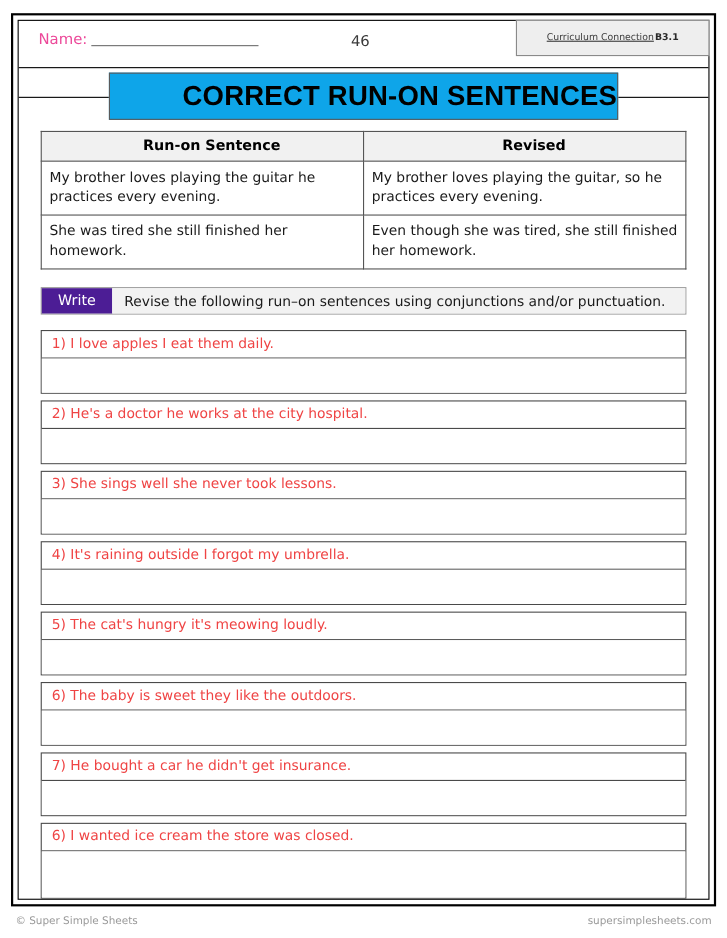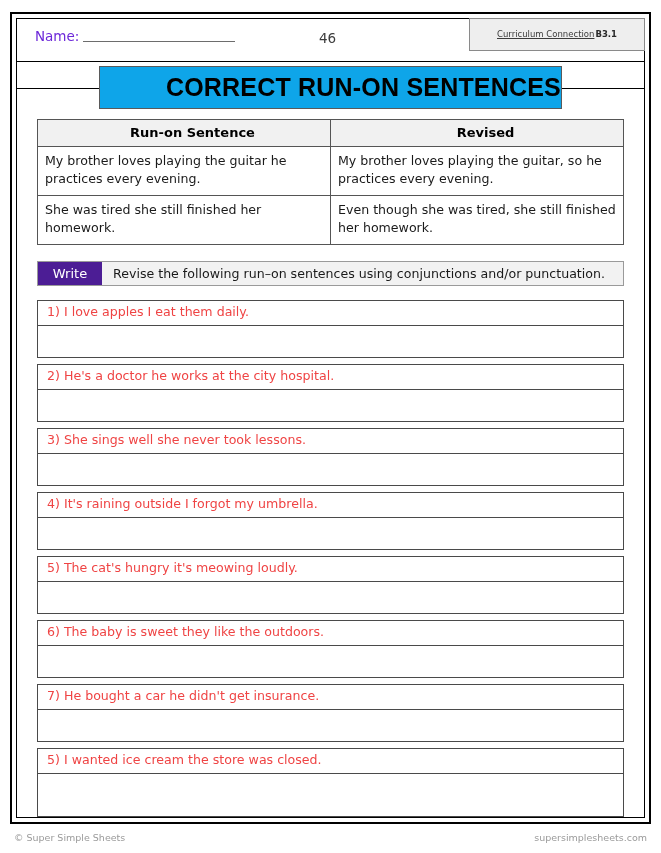--- a/index.html
+++ b/index.html
@@ -59,21 +59,21 @@
   .name-block {
     position: absolute;
     left: 18px;
     top: 11px;
     display: flex;
     align-items: flex-end;
     gap: 4px;
   }
   .name-label {
     font-size: 13.5px;
-    color: #6d28d9;
+    color: #ec4899;
     line-height: 1;
   }
   .name-rule {
     display: block;
     width: 152px;
     height: 1px;
     background: #6d6d6d;
     margin-bottom: 2px;
   }
 
@@ -334,21 +334,21 @@
             <div class="question-prompt">6) The baby is sweet they like the outdoors.</div>
             <div class="answer-line"></div>
           </div>
 
           <div class="question-group">
             <div class="question-prompt">7) He bought a car he didn't get insurance.</div>
             <div class="answer-line"></div>
           </div>
 
           <div class="question-group last">
-            <div class="question-prompt">5) I wanted ice cream the store was closed.</div>
+            <div class="question-prompt">6) I wanted ice cream the store was closed.</div>
             <div class="answer-line"></div>
           </div>
 
         </div>
 
       </div>
     </div>
   </div>
 
   <div class="footer">

